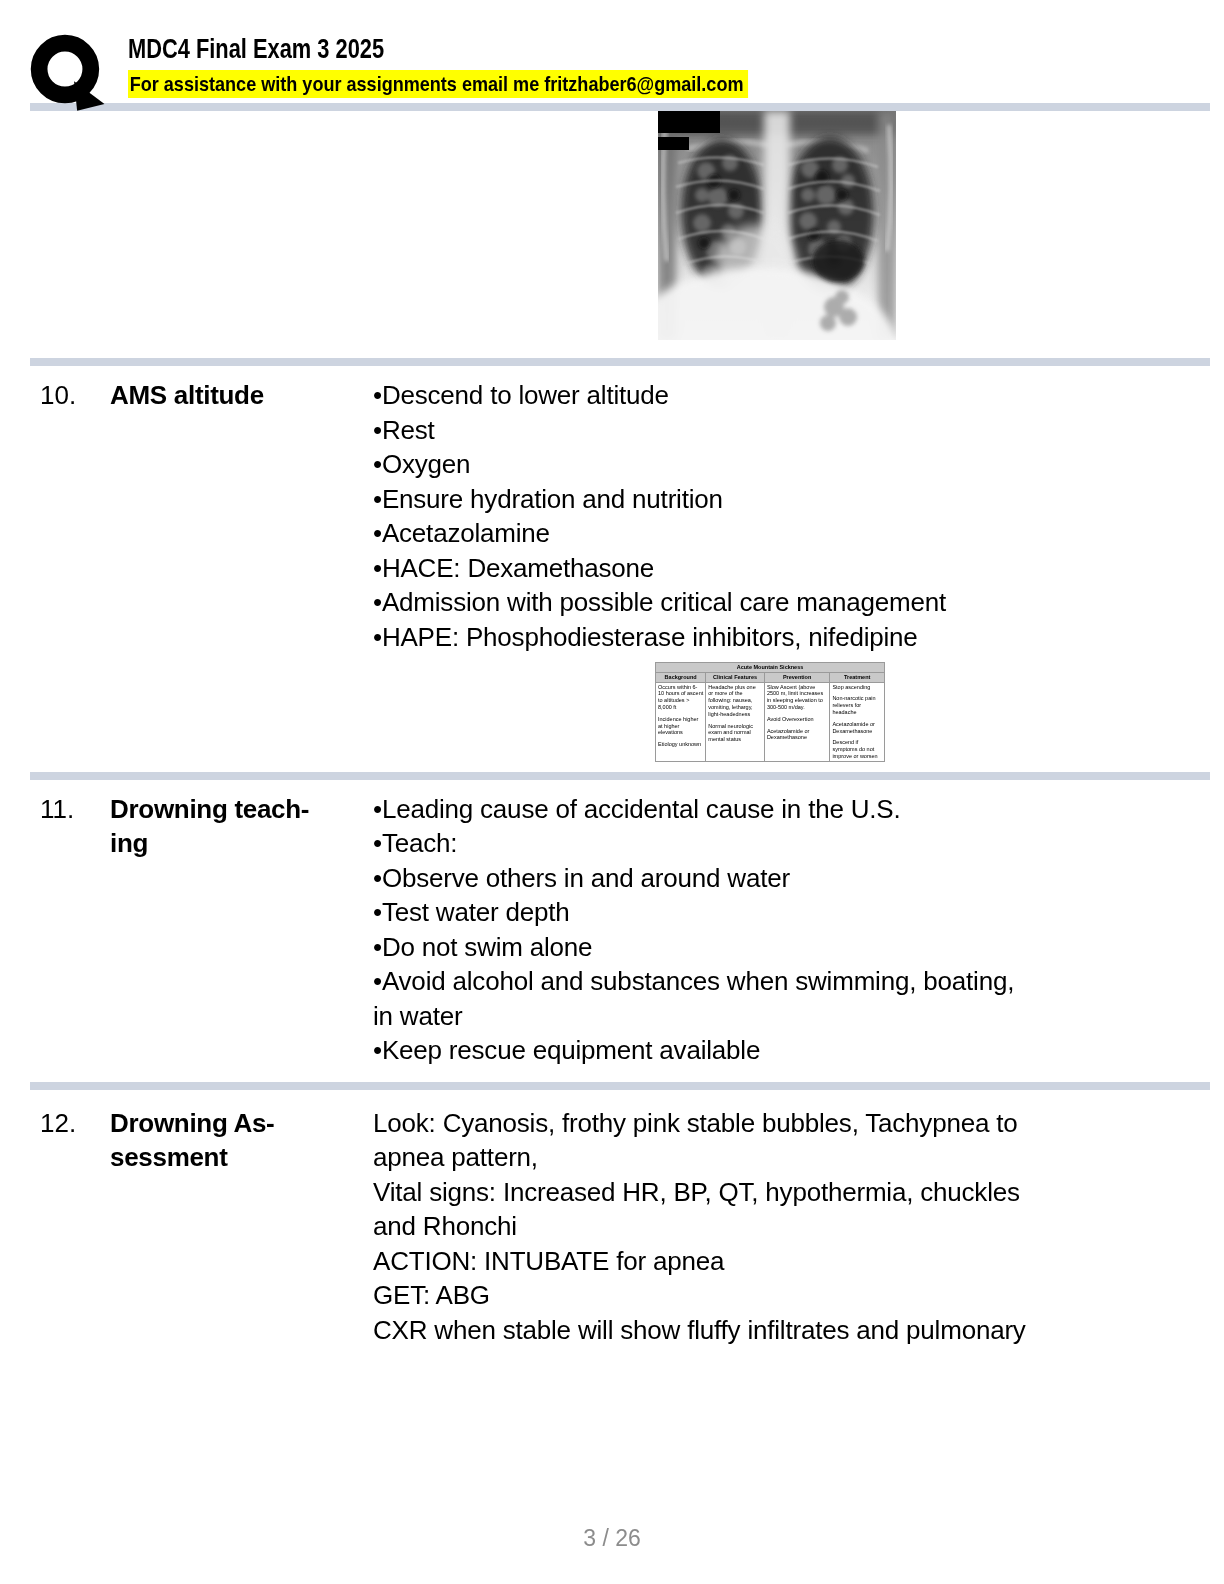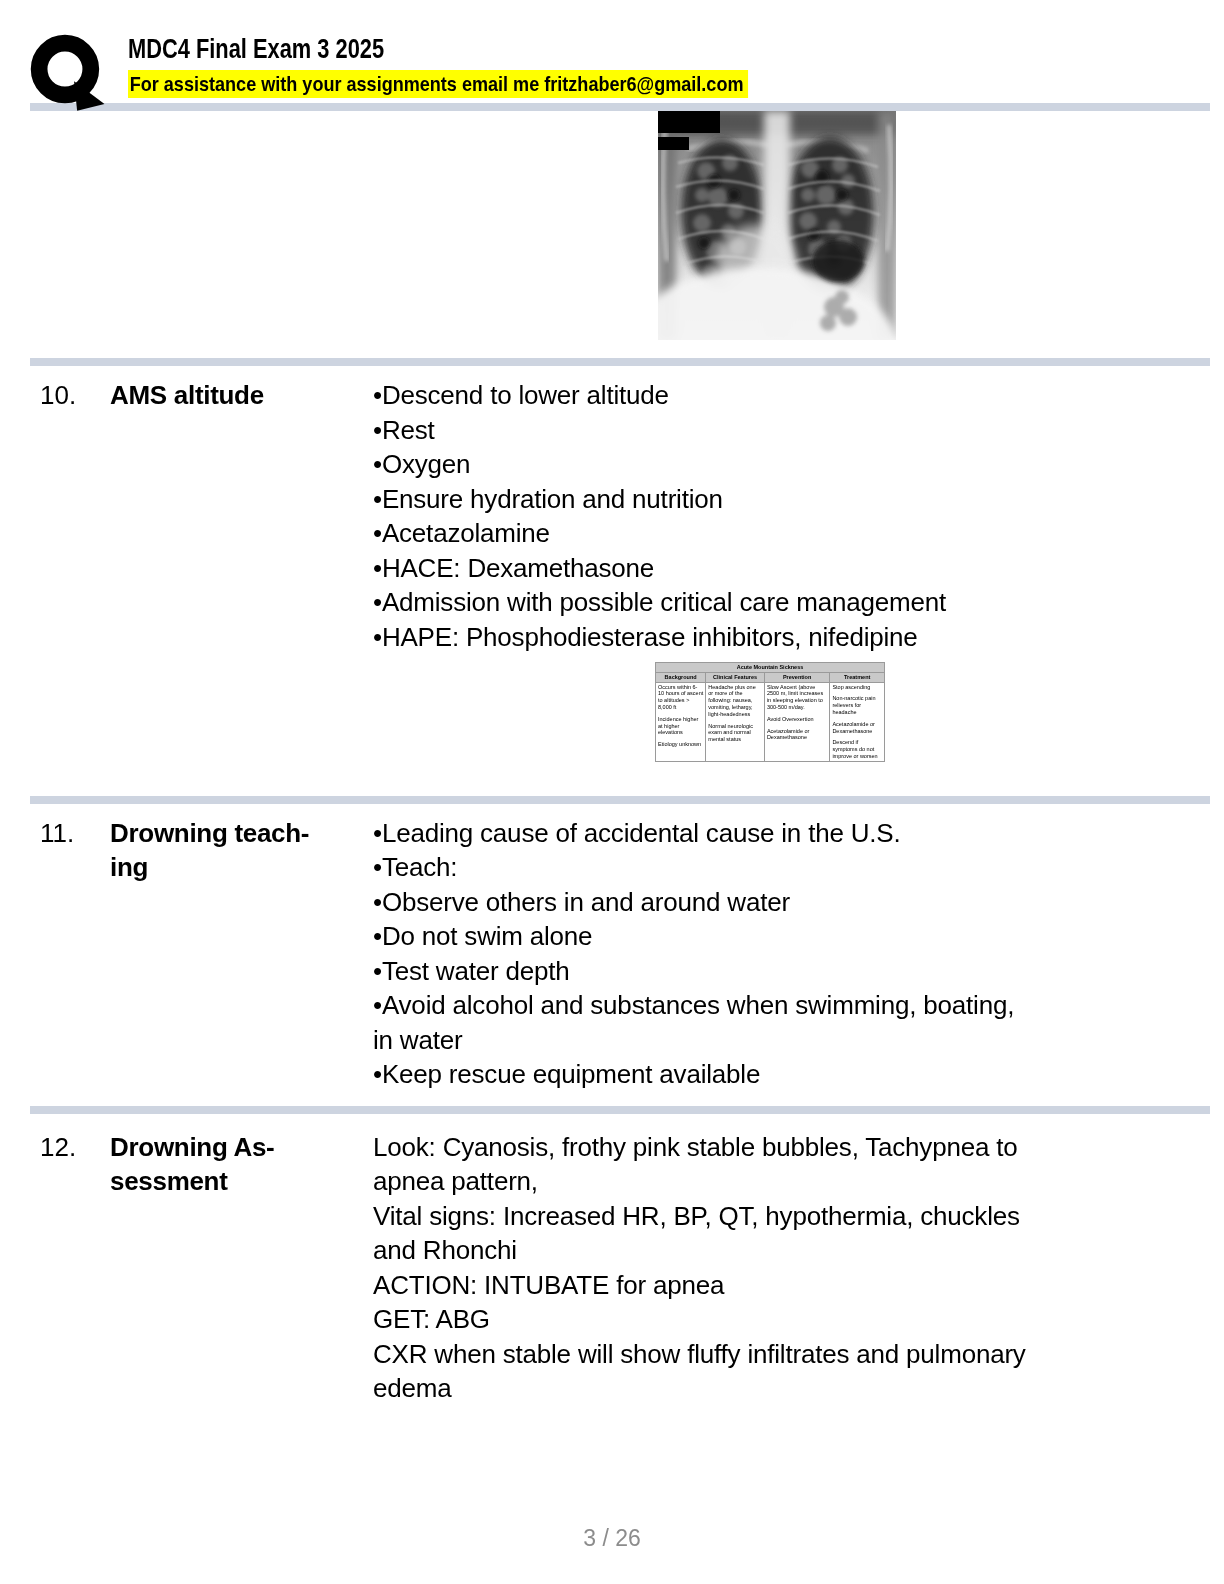--- a/index.html
+++ b/index.html
@@ -32,21 +32,21 @@
   .band-after-xray{margin-top:18px;}
   .band-after-card{margin-top:0px;}
   
   .xray-wrap{margin:0 0 0 658px;width:238px;height:229px;line-height:0;}
   
   .card{
     display:grid;grid-template-columns:70px 263px 1fr;
     padding:10px 20px 24px 40px;
     box-sizing:border-box;
   }
-  .card-10{padding-top:12px;padding-bottom:34px;}
+  .card-10{padding-top:12px;padding-bottom:10px;}
   .card-11{padding-top:12px;padding-bottom:14px;}
   .card-12{padding-top:16px;}
   .num{font-size:26px;line-height:34px;}
   .term{font-size:26px;font-weight:bold;line-height:34px;letter-spacing:-0.3px;}
   .def{font-size:26px;line-height:34.5px;letter-spacing:-0.2px;}
   .def .line{min-height:34.5px;}
   
   .ams-table{
     border-collapse:collapse;
     width:230px;
@@ -243,22 +243,22 @@
   <section class="card card-11">
     <div class="num">11.</div>
     <div class="term">
       <div>Drowning teach-</div>
       <div>ing</div>
     </div>
     <div class="def">
       <div class="line">•Leading cause of accidental cause in the U.S.</div>
       <div class="line">•Teach:</div>
       <div class="line">•Observe others in and around water</div>
+      <div class="line">•Test water depth</div>
       <div class="line">•Do not swim alone</div>
-      <div class="line">•Test water depth</div>
       <div class="line">•Avoid alcohol and substances when swimming, boating,</div>
       <div class="line">in water</div>
       <div class="line">•Keep rescue equipment available</div>
     </div>
   </section>
 
   <div class="band band-after-card"></div>
 
   <section class="card card-12">
     <div class="num">12.</div>
@@ -267,21 +267,20 @@
       <div>sessment</div>
     </div>
     <div class="def">
       <div class="line">Look: Cyanosis, frothy pink stable bubbles, Tachypnea to</div>
       <div class="line">apnea pattern,</div>
       <div class="line">Vital signs: Increased HR, BP, QT, hypothermia, chuckles</div>
       <div class="line">and Rhonchi</div>
       <div class="line">ACTION: INTUBATE for apnea</div>
       <div class="line">GET: ABG</div>
       <div class="line">CXR when stable will show fluffy infiltrates and pulmonary</div>
-      <div class="line">edema</div>
     </div>
   </section>
 
   <div class="footer">
     <span>3 / 26</span>
   </div>
 
 </div>
 
 </body></html>

